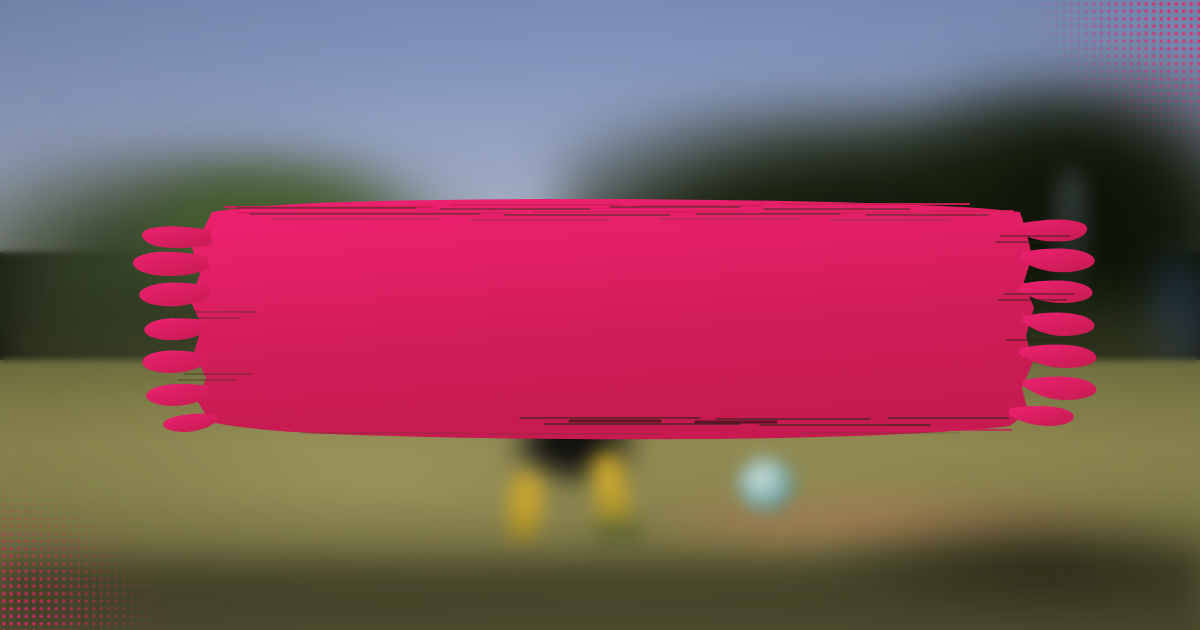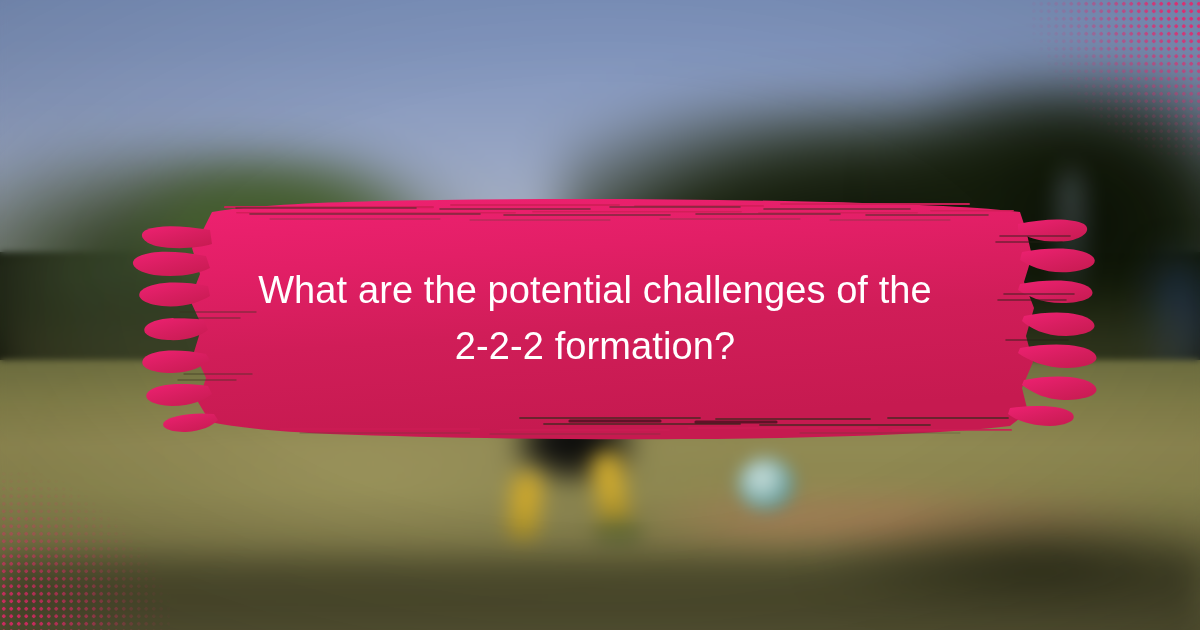--- a/index.html
+++ b/index.html
@@ -370,16 +370,14 @@
       <g stroke="#242014" stroke-width="1.6" opacity="0.55" stroke-linecap="round">
         <line x1="860" y1="46" x2="930" y2="46"></line>
         <line x1="856" y1="52" x2="922" y2="52"></line>
         <line x1="864" y1="104" x2="934" y2="104"></line>
         <line x1="858" y1="110" x2="926" y2="110"></line>
         <line x1="866" y1="150" x2="928" y2="150"></line>
       </g>
     </svg>
   </div>
 
-  <div class="headline">What are the potential challenges of the
-2-2-2 formation?</div>
 
 </div>
 
 </body></html>

